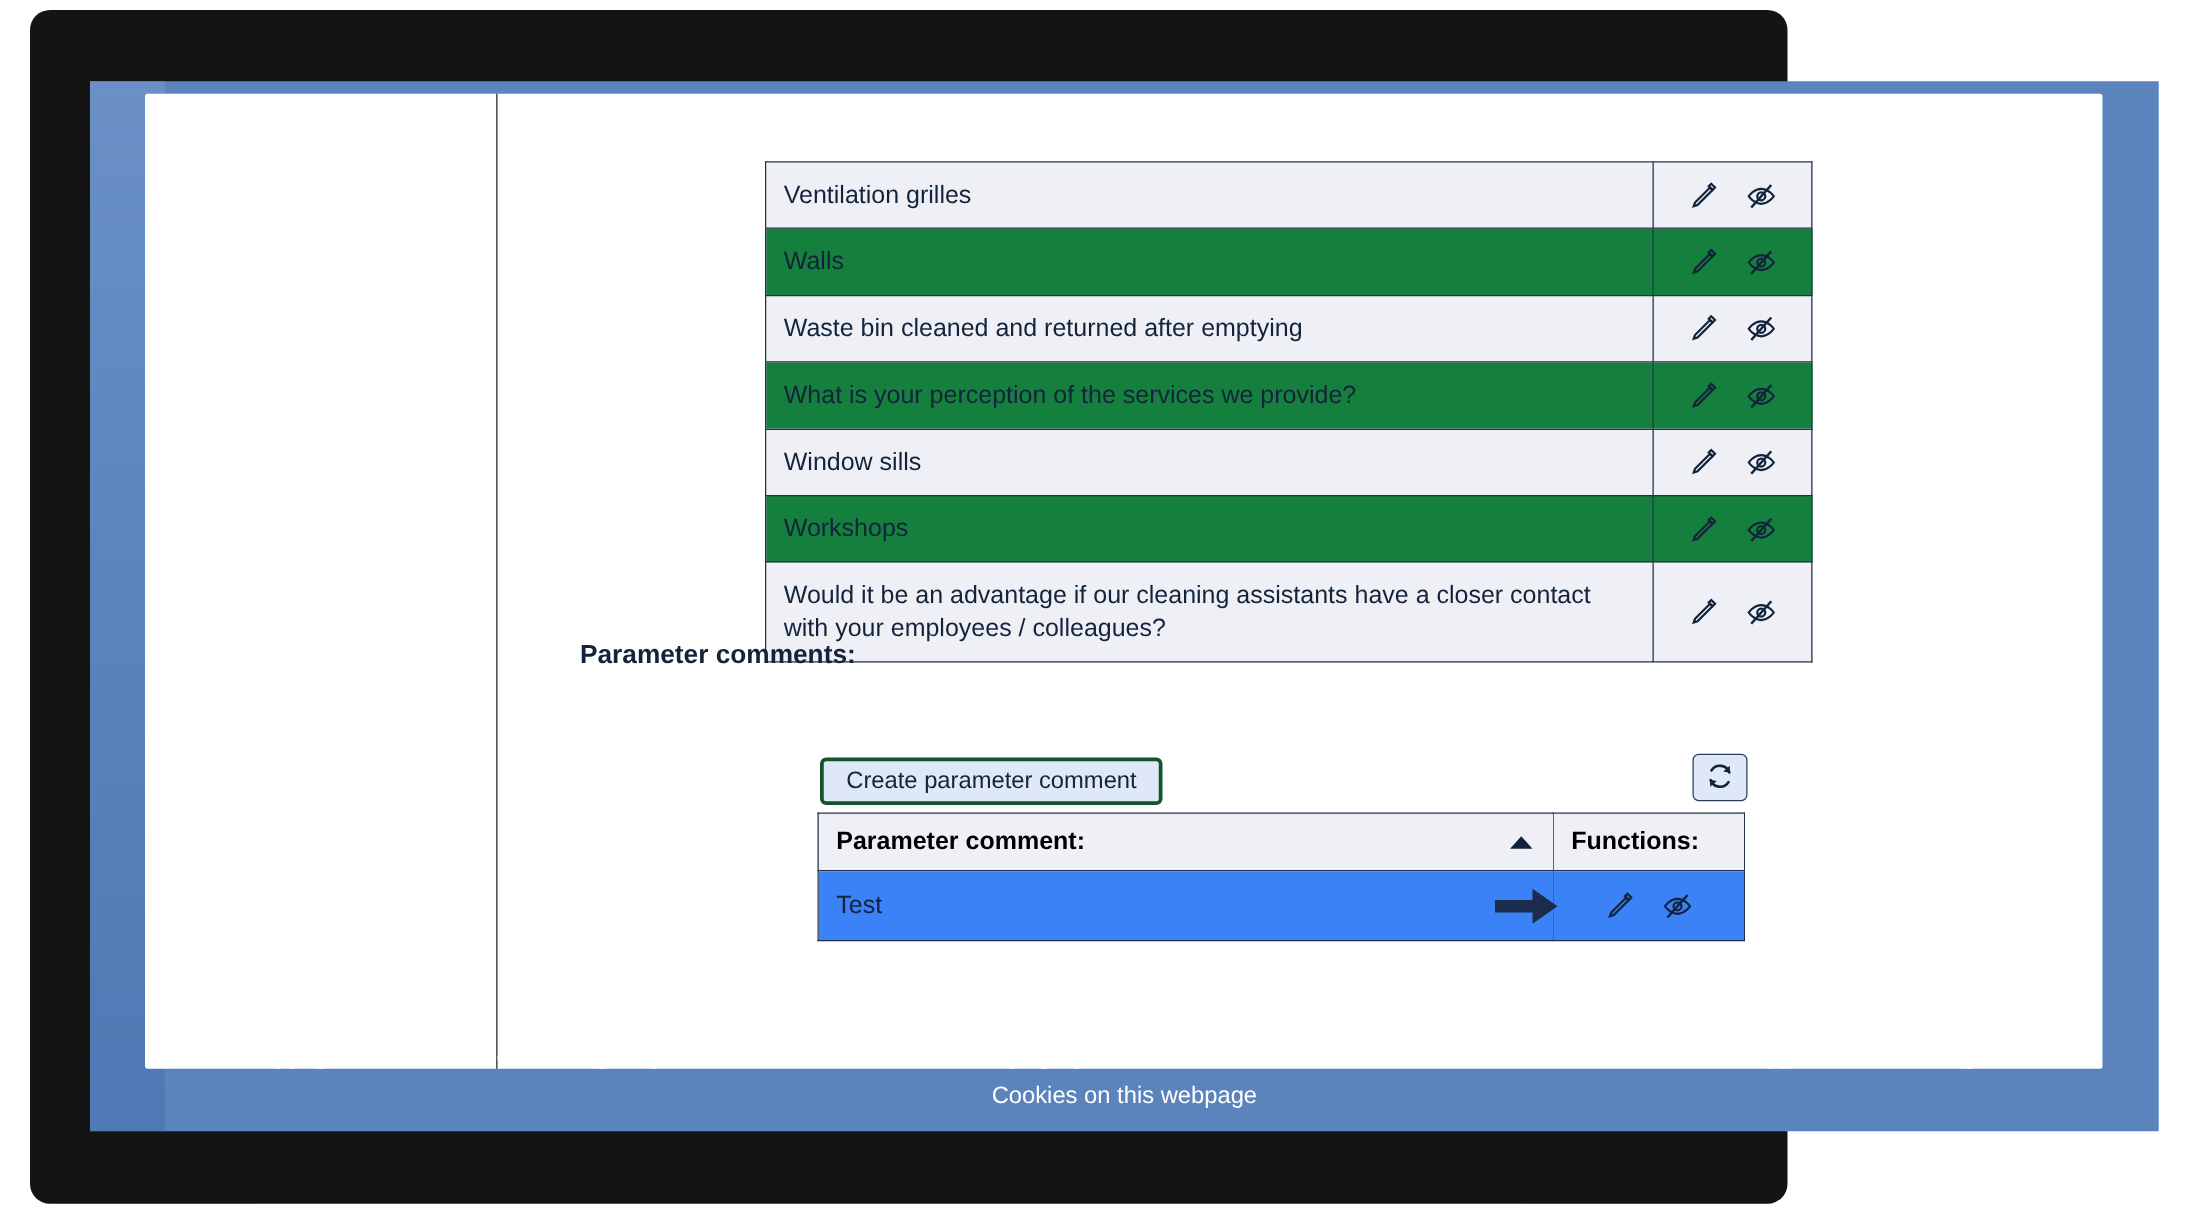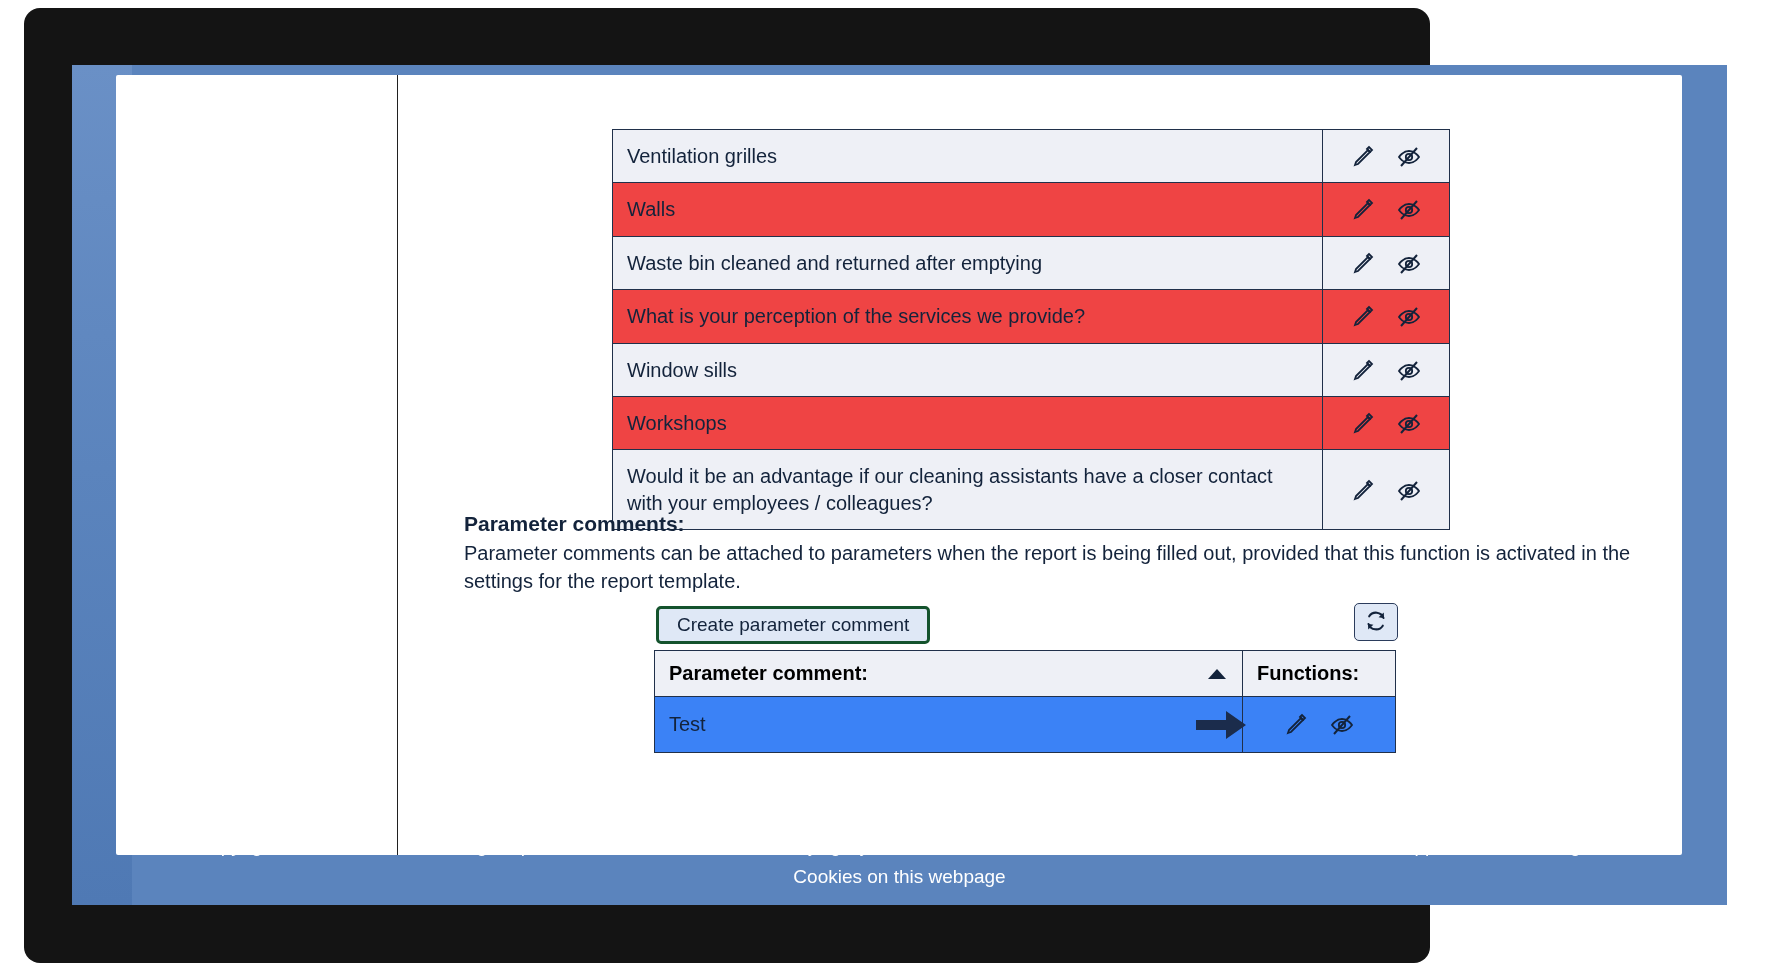--- a/index.html
+++ b/index.html
@@ -78,21 +78,21 @@
     border-collapse: collapse;
     table-layout: fixed;
   }
   .param-table td {
     border: 1px solid #20304a;
     font-size: 20px;
     color: #13233b;
     padding: 13px 12px 13px 14px;
     vertical-align: middle;
     line-height: 1.32;
-    background: #ef4444;
+    background: #15803d;
   }
   .param-table tr.alt td {
     background: #eef0f6;
   }
   .param-table td.fn-cell {
     width: 126px;
     text-align: center;
     padding: 10px 0;
     white-space: nowrap;
   }
@@ -366,21 +366,20 @@
                     <circle cx="13" cy="13" r="3.2" fill="none" stroke="#13233b" stroke-width="1.8"></circle>
                     <line x1="5" y1="22" x2="21" y2="4" stroke="#13233b" stroke-width="2"></line>
                   </svg>
               </span>
             </td>
           </tr>
         </tbody>
       </table>
 
       <div class="pc-heading">Parameter comments:</div>
-      <div class="pc-body">Parameter comments can be attached to parameters when the report is being filled out, provided that this function is activated in the settings for the report template.</div>
 
       <button class="create-btn">Create parameter comment</button>
 
       <button class="refresh-btn">
         <span>
           <svg width="24" height="24" viewBox="0 0 24 24">
             <path d="M19.5 9A8 8 0 0 0 5.2 7.3" fill="none" stroke="#13233b" stroke-width="2.1" stroke-linecap="round"></path>
             <path d="M4.5 15A8 8 0 0 0 18.8 16.7" fill="none" stroke="#13233b" stroke-width="2.1" stroke-linecap="round"></path>
             <path d="M19.8 3.6l.2 5.6-5.4-1z" fill="#13233b"></path>
             <path d="M4.2 20.4l-.2-5.6 5.4 1z" fill="#13233b"></path>

